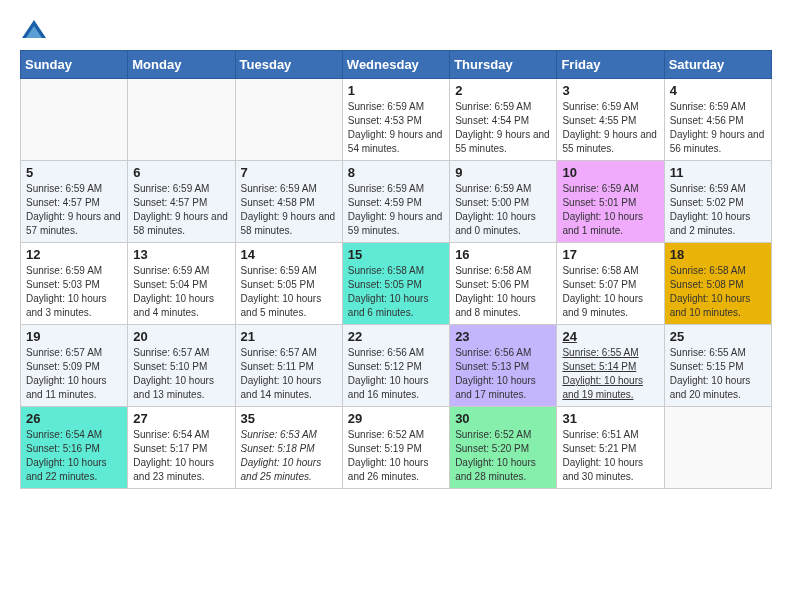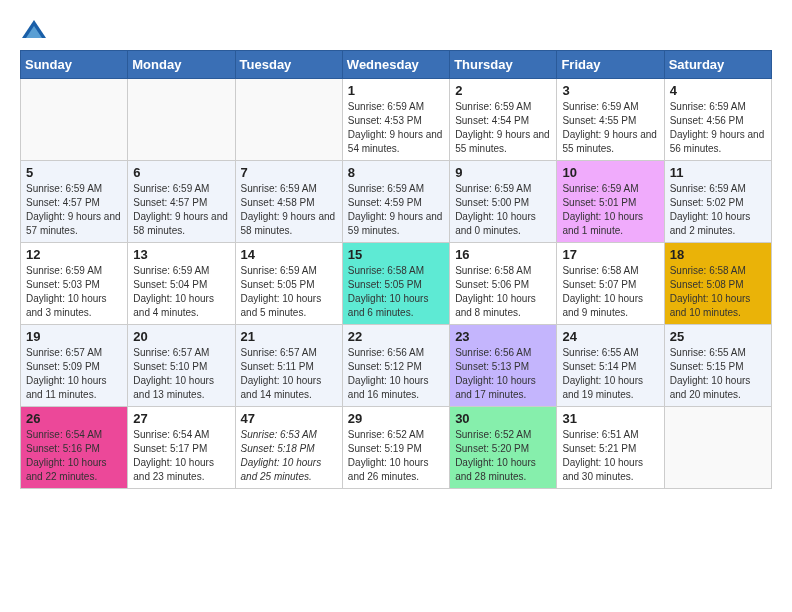--- a/index.html
+++ b/index.html
@@ -275,48 +275,48 @@
           <div class="day-info" style="white-space: pre-line;">Sunrise: 6:56 AM
 Sunset: 5:12 PM
 Daylight: 10 hours and 16 minutes.</div>
         </td>
         <td style="background: #c4b5fd;">
           <span class="day-number">23</span>
           <div class="day-info" style="white-space: pre-line;">Sunrise: 6:56 AM
 Sunset: 5:13 PM
 Daylight: 10 hours and 17 minutes.</div>
         </td>
-        <td style="background: rgb(240, 244, 251);">
+        <td style="background: rgb(240, 244, 251); text-decoration: underline;">
           <span class="day-number">24</span>
           <div class="day-info" style="white-space: pre-line;">Sunrise: 6:55 AM
 Sunset: 5:14 PM
 Daylight: 10 hours and 19 minutes.</div>
         </td>
         <td style="background: rgb(240, 244, 251);">
           <span class="day-number">25</span>
           <div class="day-info" style="white-space: pre-line;">Sunrise: 6:55 AM
 Sunset: 5:15 PM
 Daylight: 10 hours and 20 minutes.</div>
         </td>
       </tr>
       <tr>
-        <td style="background: #ec4899;">
+        <td style="background: #5eead4;">
           <span class="day-number">26</span>
           <div class="day-info" style="white-space: pre-line;">Sunrise: 6:54 AM
 Sunset: 5:16 PM
 Daylight: 10 hours and 22 minutes.</div>
         </td>
         <td style="background: rgb(255, 255, 255); margin-top: 14px;">
           <span class="day-number">27</span>
           <div class="day-info" style="white-space: pre-line;">Sunrise: 6:54 AM
 Sunset: 5:17 PM
 Daylight: 10 hours and 23 minutes.</div>
         </td>
         <td style="background: rgb(255, 255, 255);">
-          <span class="day-number">47</span>
+          <span class="day-number">35</span>
           <div class="day-info" style="white-space: pre-line; font-style: italic;">Sunrise: 6:53 AM
 Sunset: 5:18 PM
 Daylight: 10 hours and 25 minutes.</div>
         </td>
         <td style="background: rgb(255, 255, 255);">
           <span class="day-number">29</span>
           <div class="day-info" style="white-space: pre-line;">Sunrise: 6:52 AM
 Sunset: 5:19 PM
 Daylight: 10 hours and 26 minutes.</div>
         </td>

